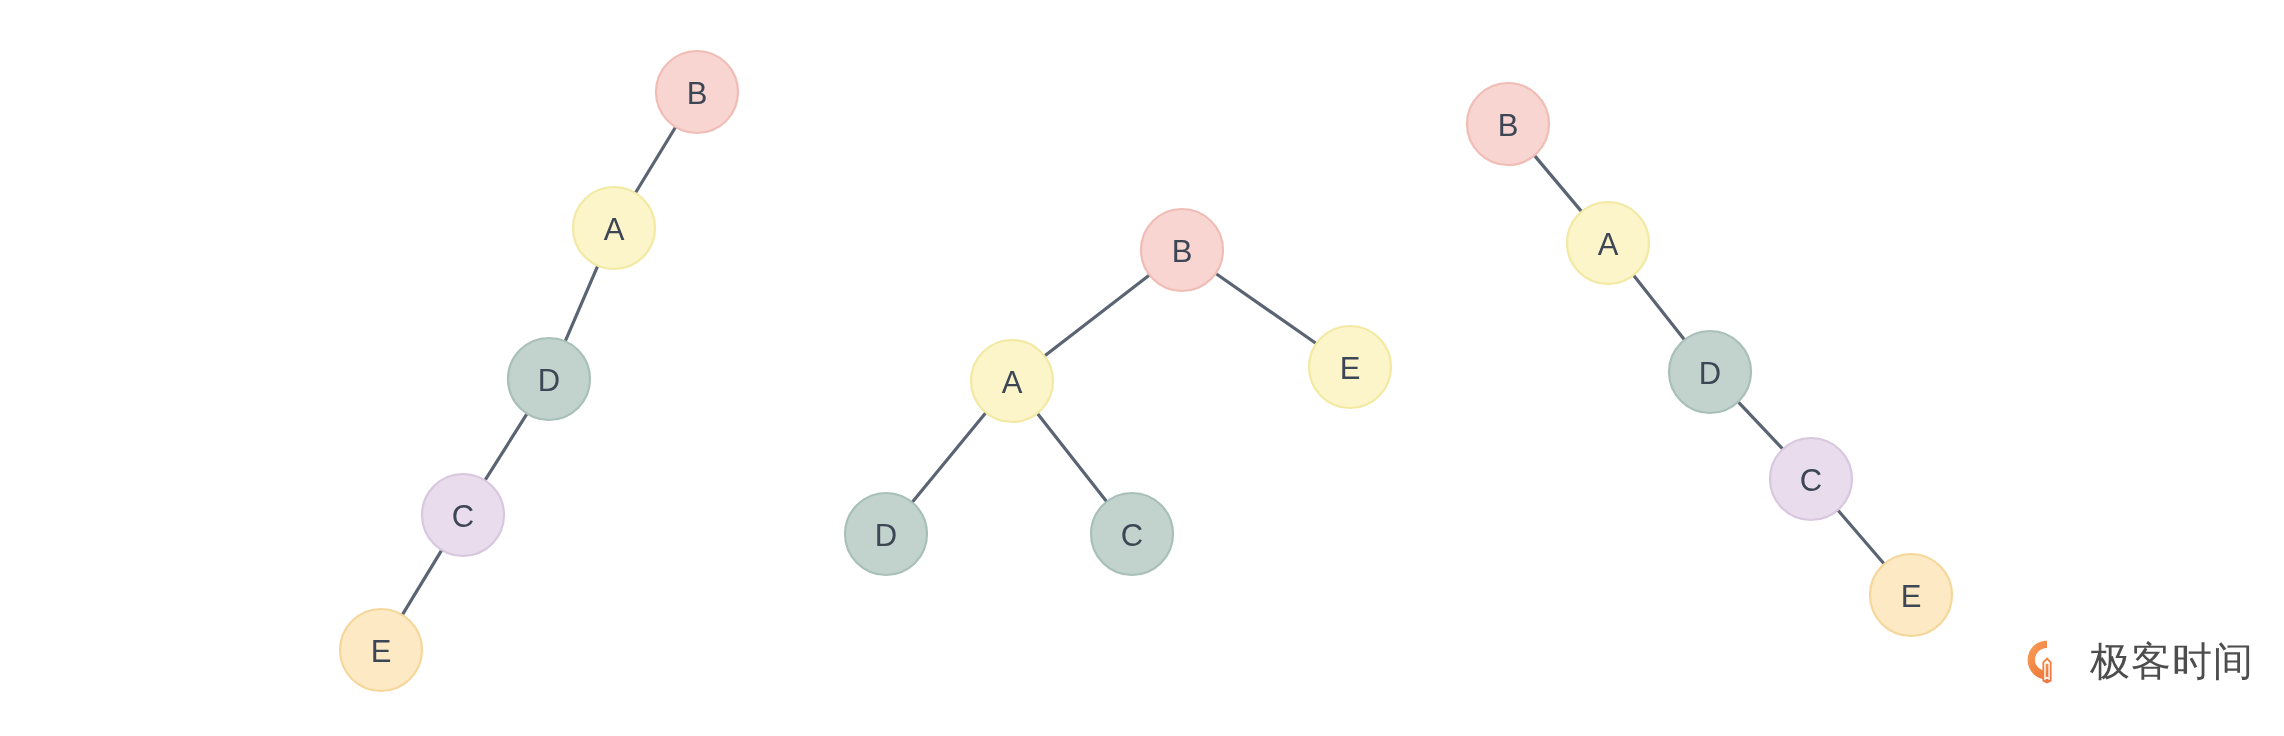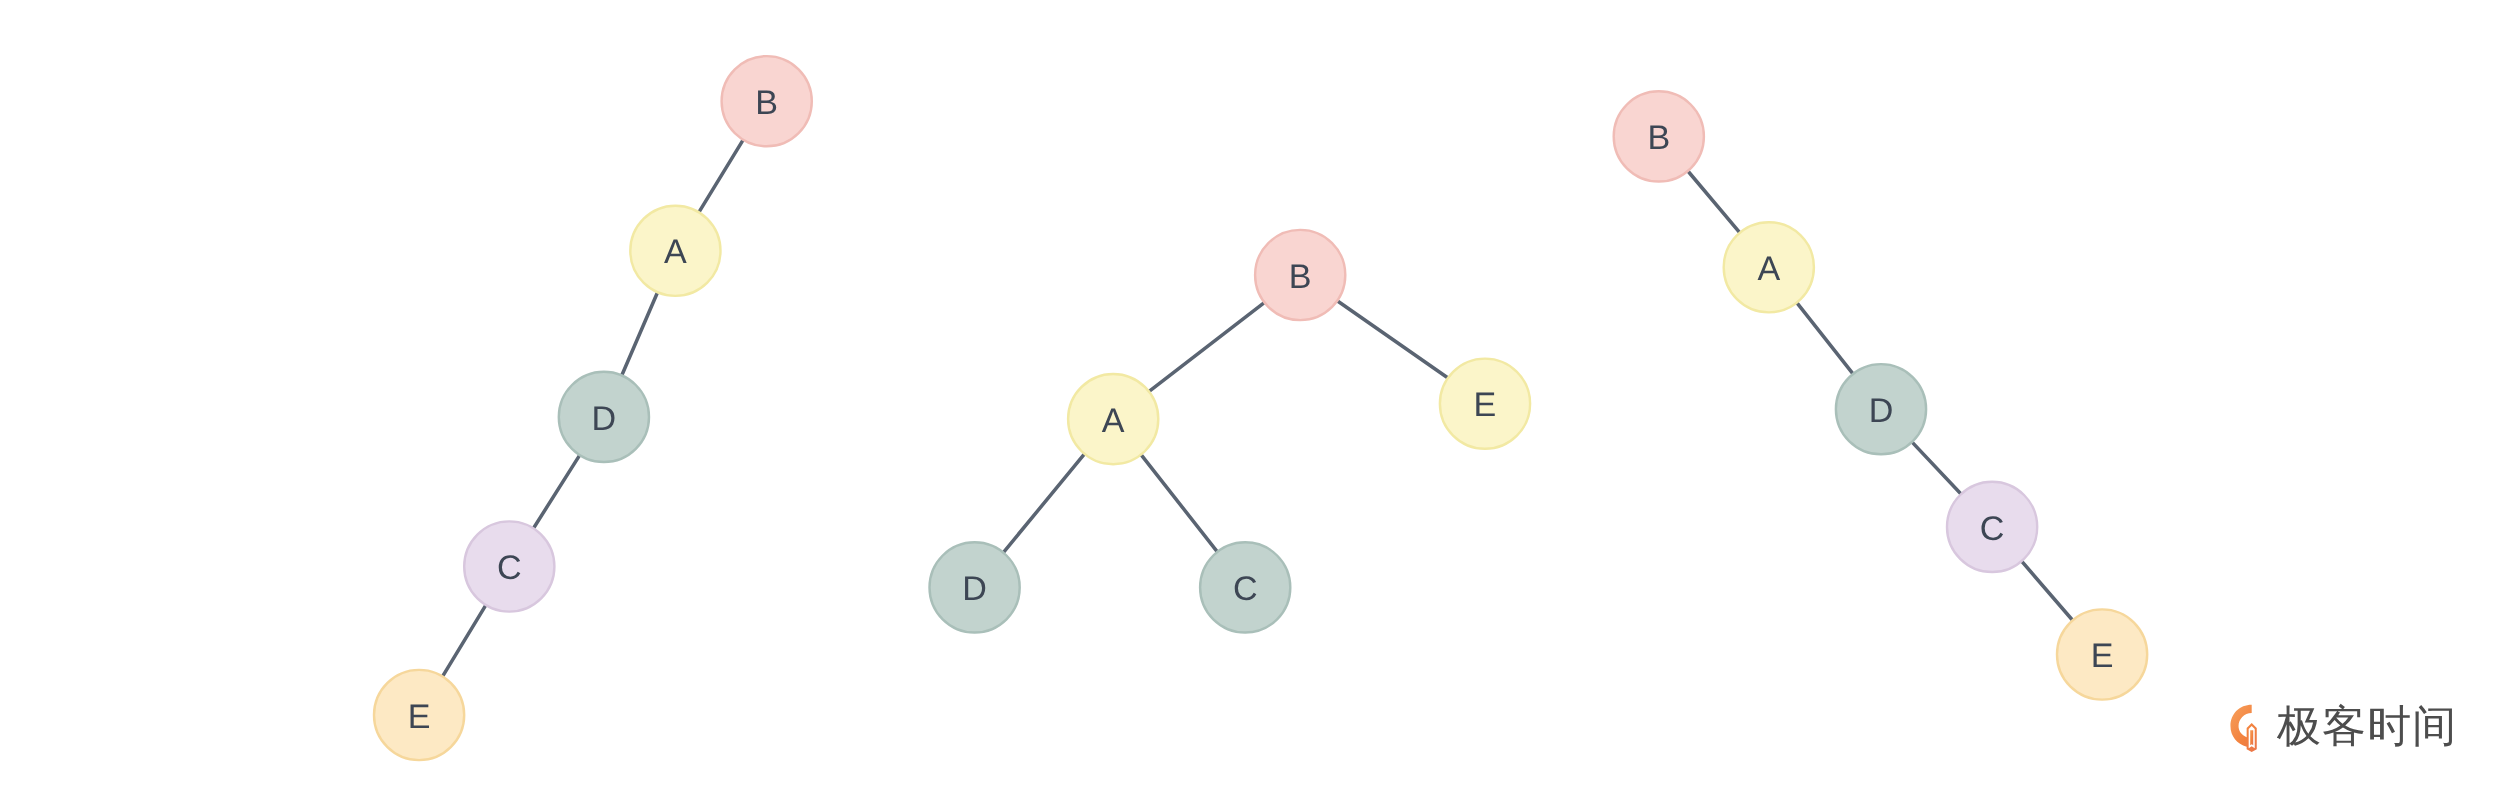--- a/index.html
+++ b/index.html
@@ -42,21 +42,21 @@
     text-anchor: middle;
     dominant-baseline: central;
     font-weight: 400;
     letter-spacing: 0px;
   }
   
   #watermark {
     position: absolute;
     display: flex;
     align-items: center;
-    gap: 0;
+    gap: 20px;
     user-select: none;
     text-align: right;
   }
   #watermark-logo {
     width: 46px;
     height: 46px;
     flex: 0 0 46px;
   }
   #watermark-text {
     font-family: "Liberation Sans", "DejaVu Sans", sans-serif;

